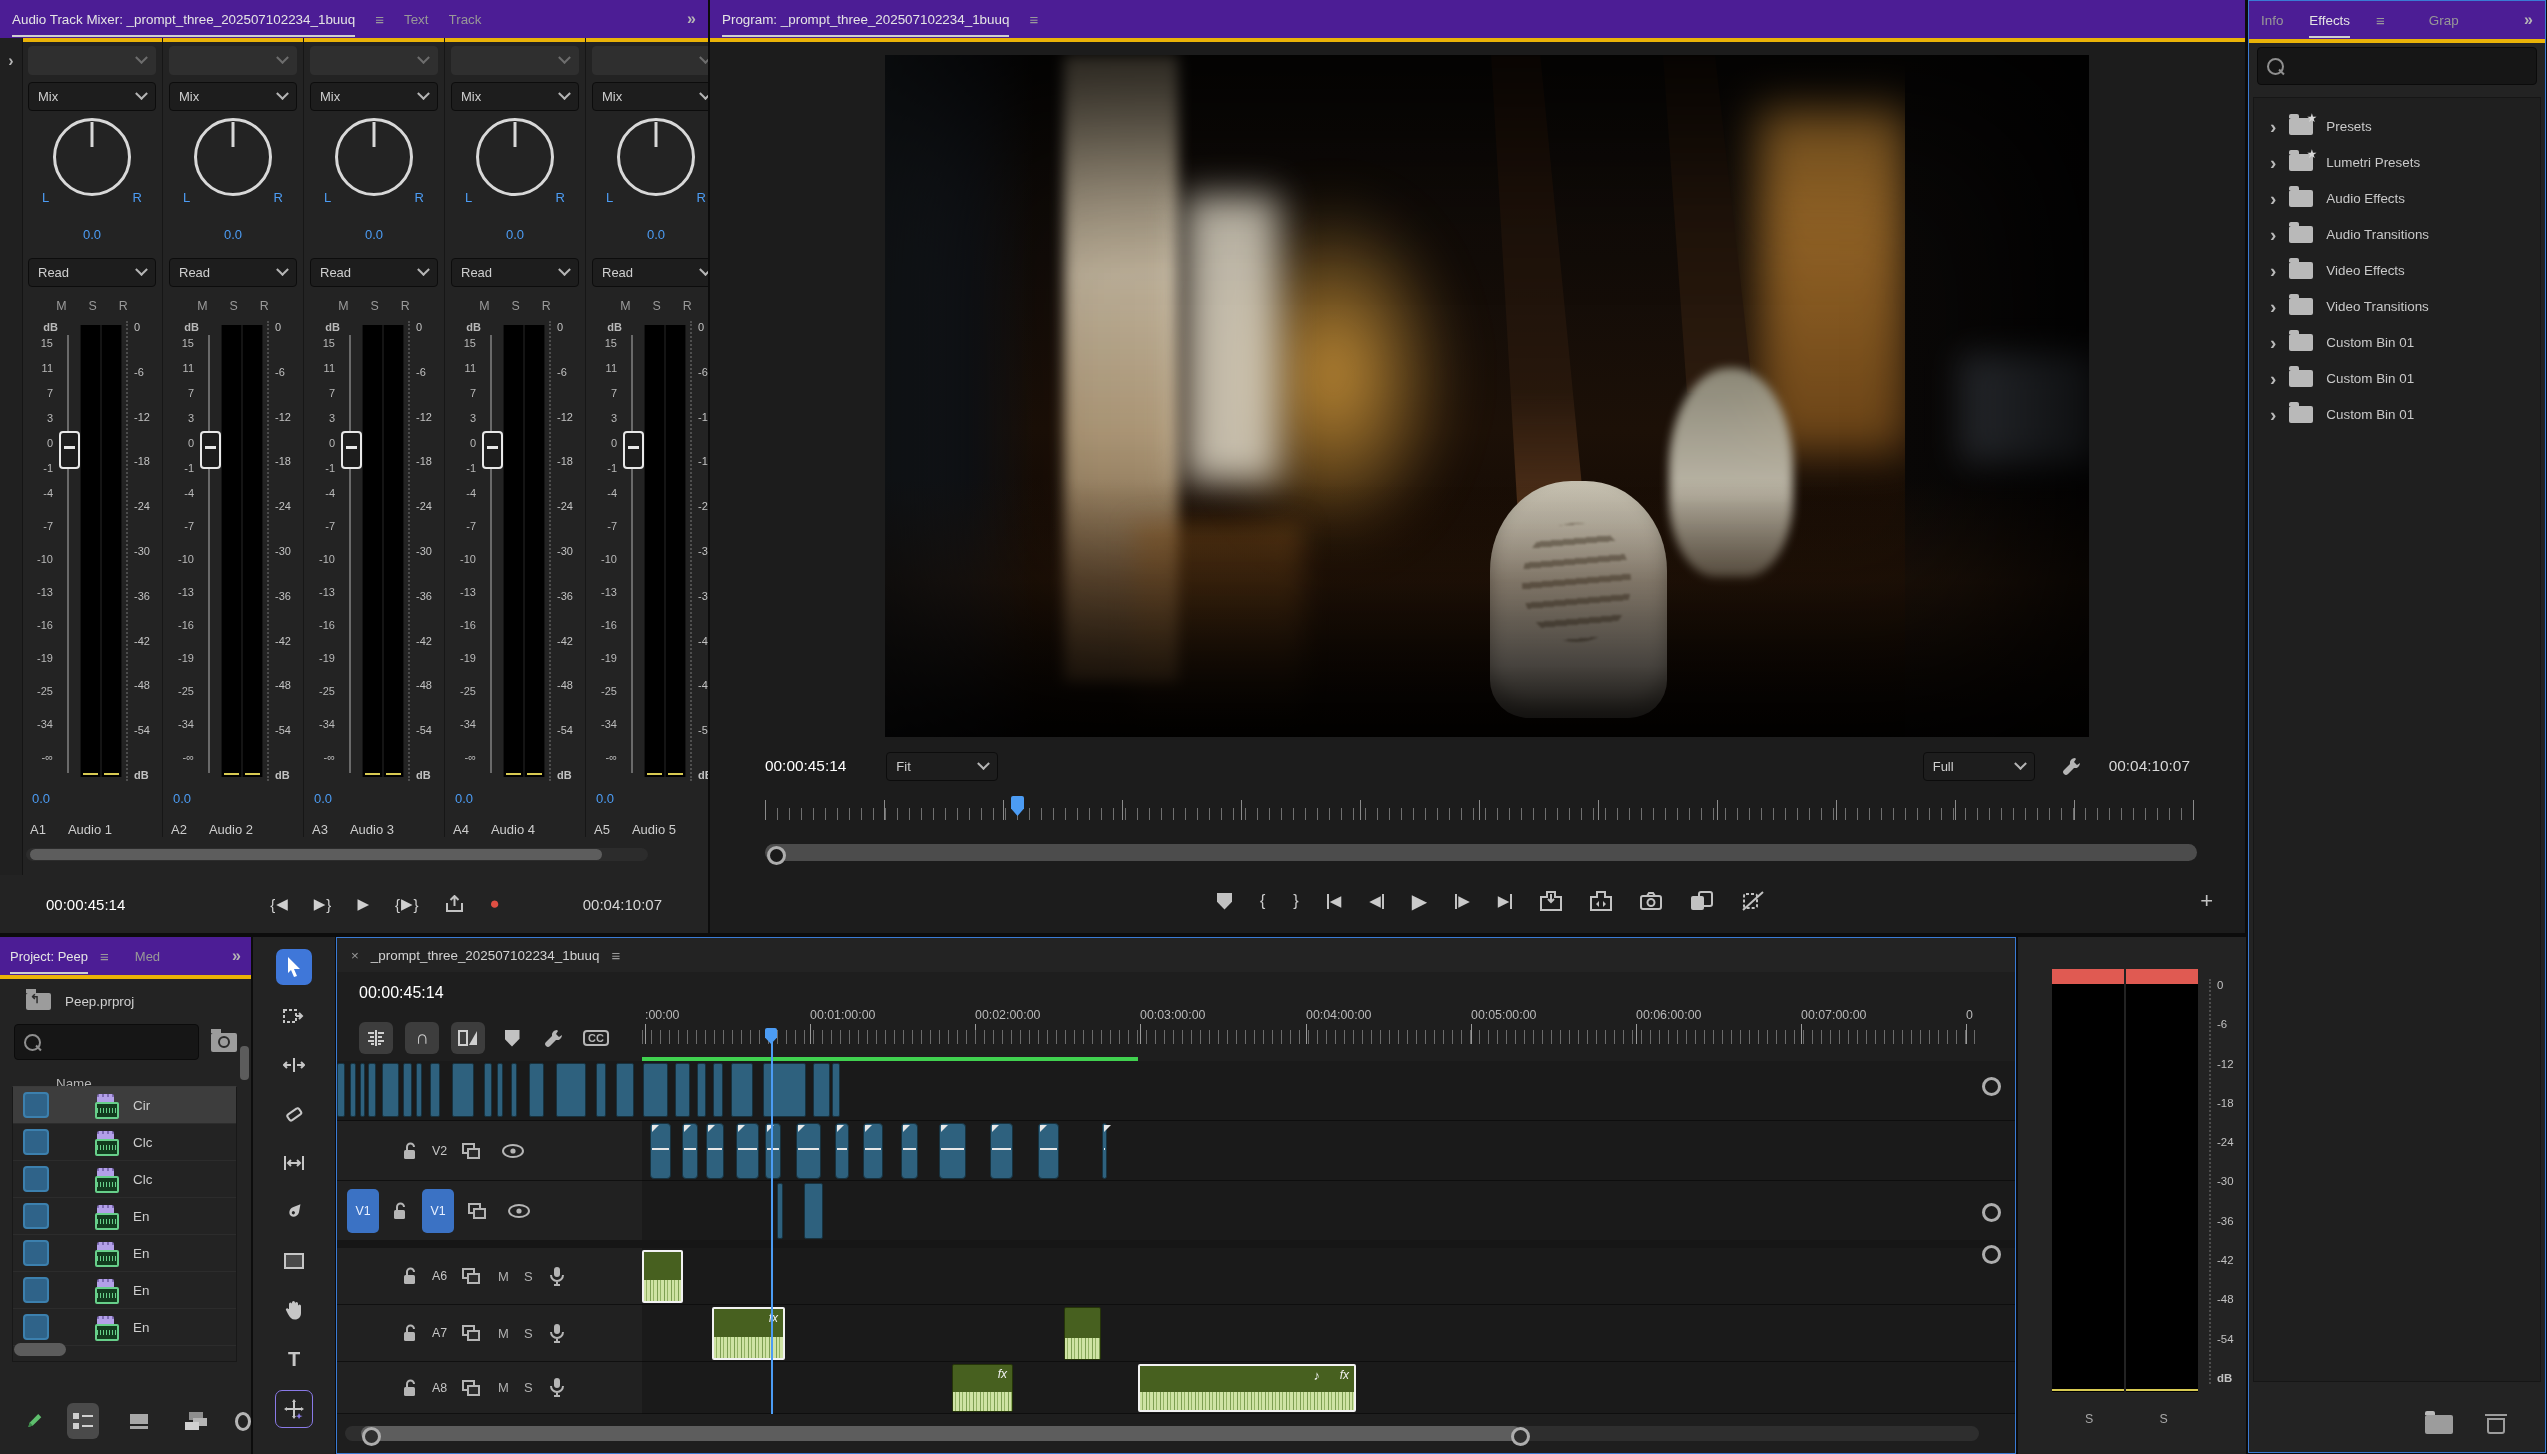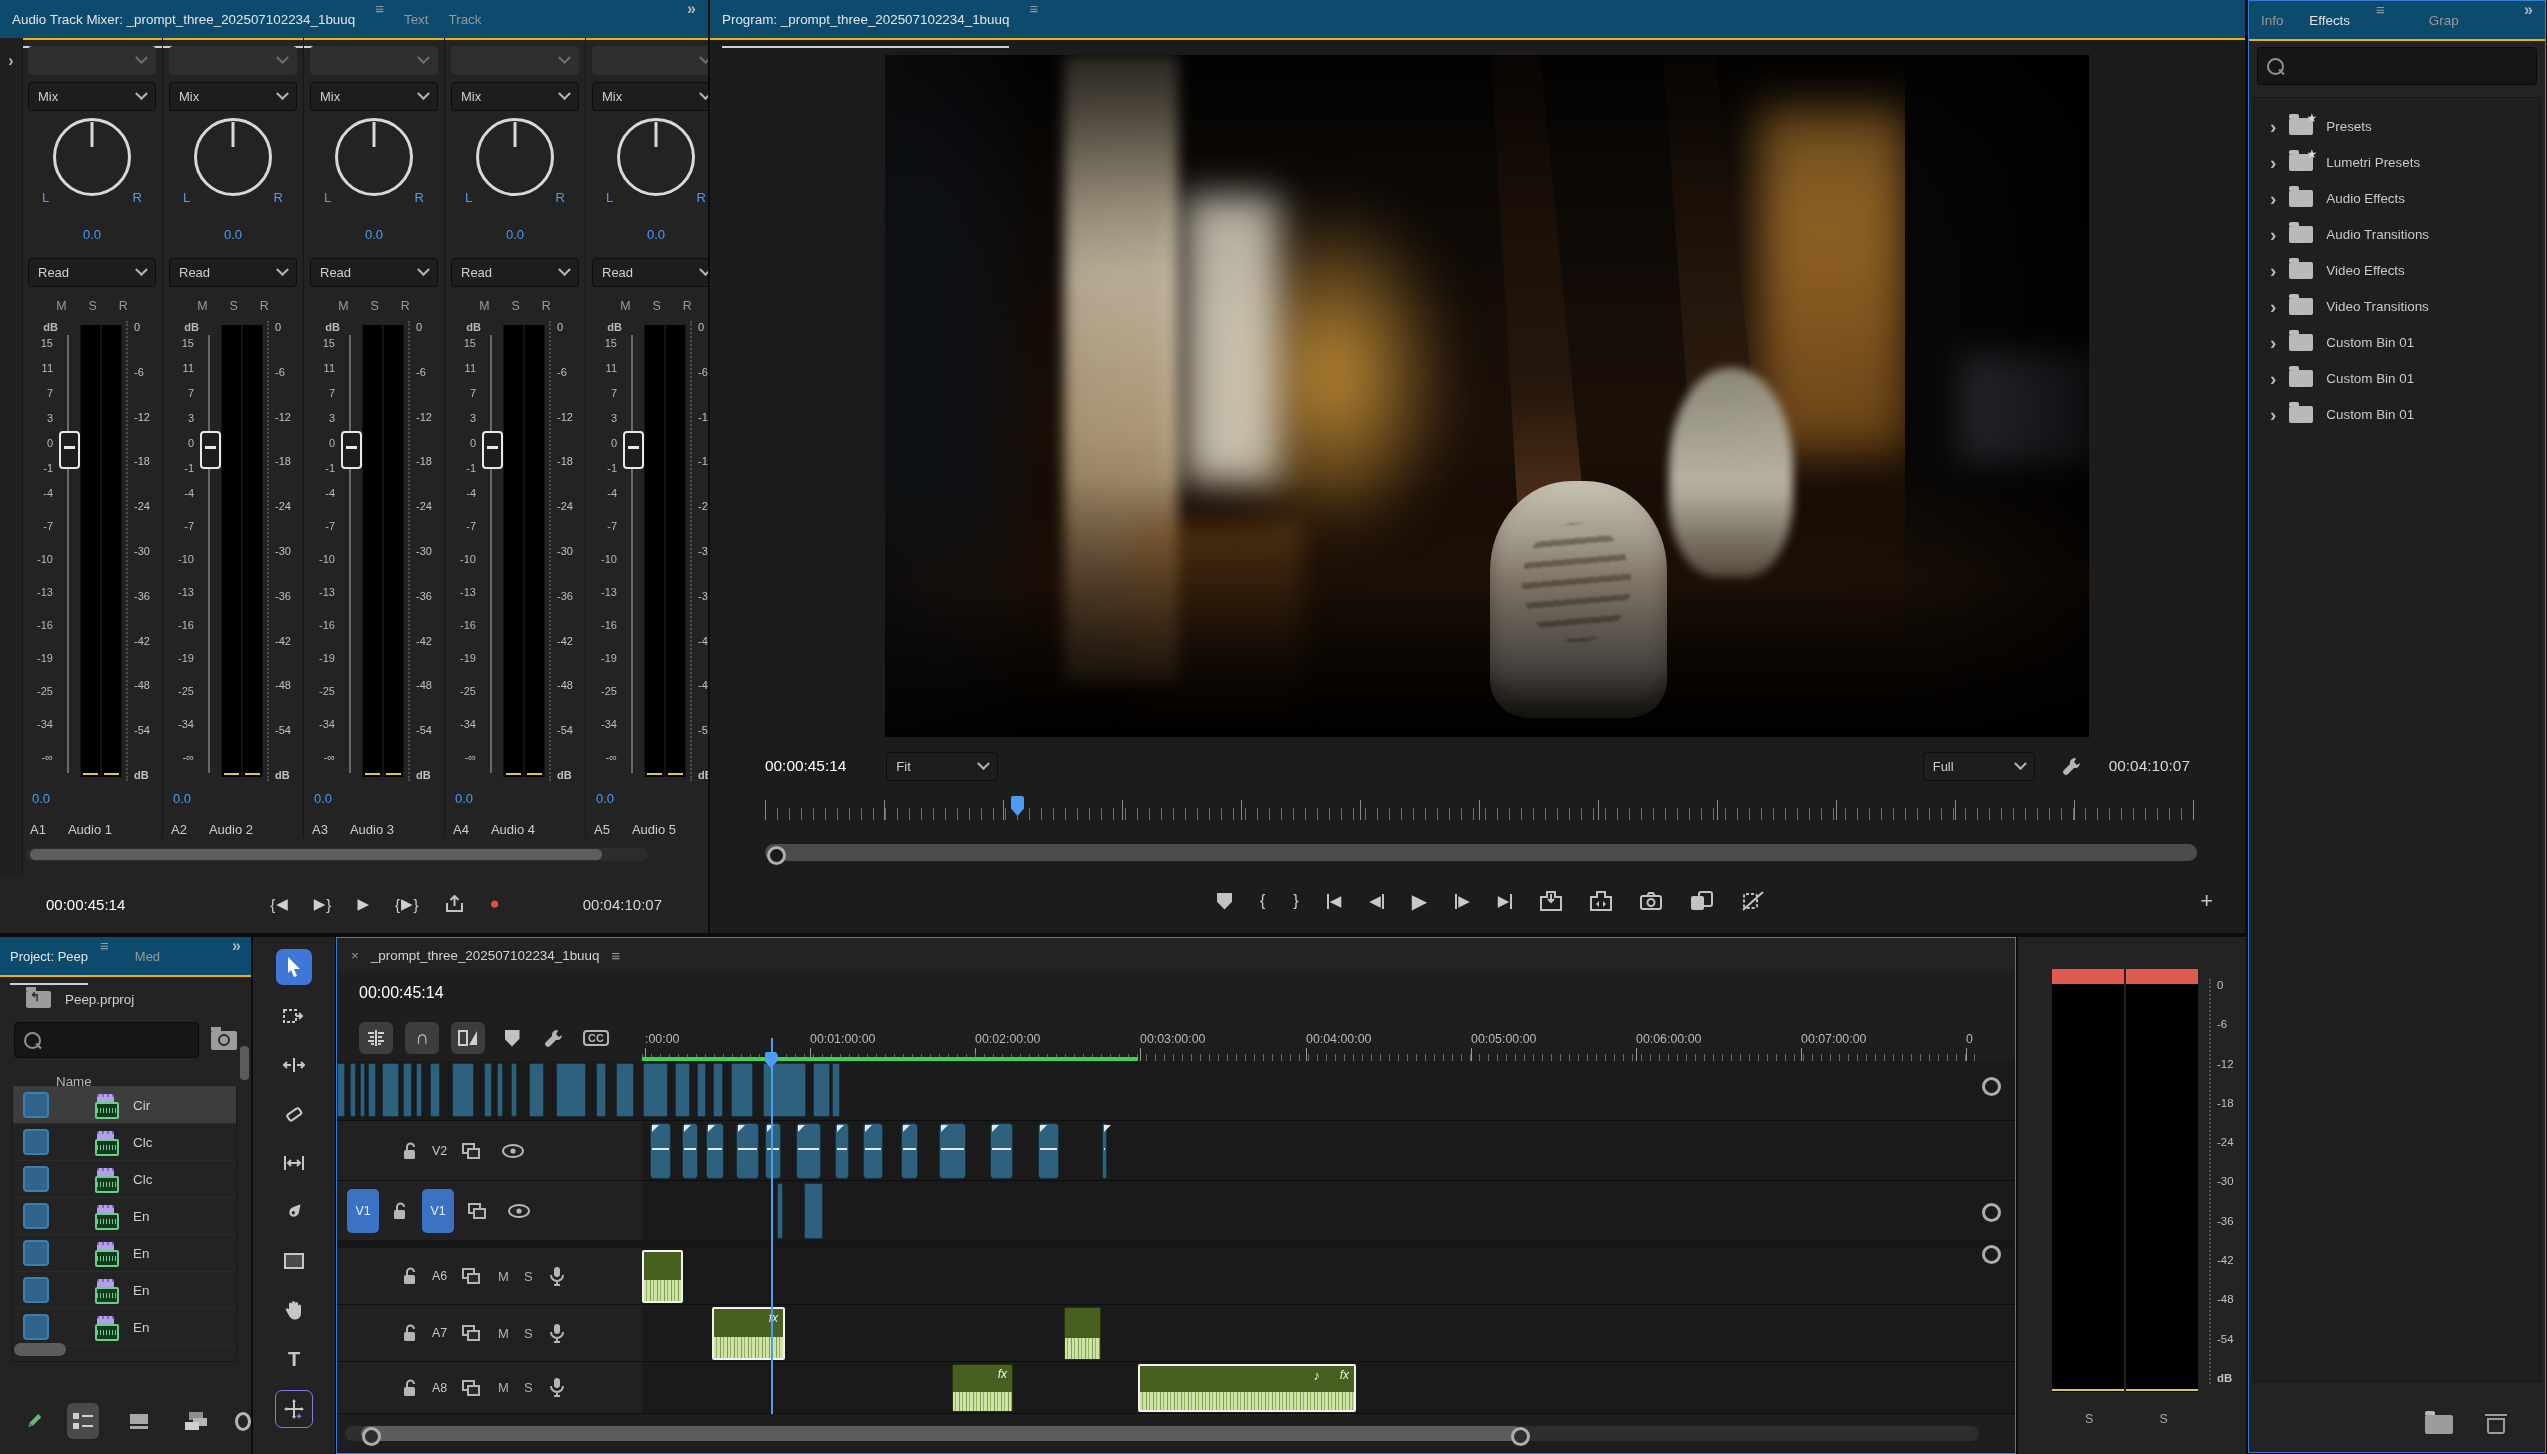--- a/index.html
+++ b/index.html
@@ -1,21 +1,21 @@
 <!DOCTYPE html>
 <html><head>
 <meta charset="utf-8">
 <style>
   html,body{margin:0;padding:0;background:#0a0a0a}
   .screen{position:relative;width:2547px;height:1455px;background:#0c0c0c;overflow:hidden;
           font-family:"Liberation Sans",sans-serif;color:#c2c2c2;font-size:13px}
   .panel{position:absolute;background:#232323;overflow:hidden}
   
-  .tabs{height:38px;display:flex;padding:0 12px;gap:20px;background:#0c4a6e;
-        border-bottom:2px solid #eab308;font-size:13.4px;color:#989898;position:relative;white-space:nowrap}
+  .tabs{height:38px;display:flex;align-items:center;padding:0 12px;gap:20px;background:#4c1d95;
+        border-bottom:4px solid #eab308;font-size:13.4px;color:#989898;position:relative;white-space:nowrap}
   .tab{position:relative;display:flex;align-items:center;gap:8px}
   .tab.active{color:#e4e4e4}
   .tab.active::after{content:"";position:absolute;left:0;right:0;bottom:-10px;height:2px;background:#cfcfcf}
   .burger{color:#9a9a9a;font-size:15px}
   .dchev{margin-left:auto;color:#b5b5b5;font-size:16px;font-weight:bold}
   .cutfade{overflow:hidden;max-width:58px}
   
   .dd{height:27px;background:#1d1d1d;border:1px solid #0c0c0c;border-radius:4px;display:flex;
       align-items:center;padding:0 9px;font-size:13px;color:#cfcfcf;gap:6px}
   .dd .chev{width:7px;height:7px;border-right:2px solid #b5b5b5;border-bottom:2px solid #b5b5b5;
@@ -153,21 +153,21 @@
   .tool.ai{border:1.5px solid #8a7ae8}
   .ttext{font-size:20px;font-weight:bold;color:#c6c6c6}
   
   #timeline{left:336px;top:937px;width:1680px;height:517px;border:1px solid #3a7bd5;background:#1e1e1e;box-sizing:border-box}
   #timeline .ttabs{height:34px;display:flex;align-items:center;gap:12px;padding:0 14px;font-size:13.4px;color:#d2d2d2;background:#232323}
   #timeline .tlc{position:absolute;left:22px;top:46px;font-size:16px}
   .ttoolbar{position:absolute;left:22px;top:82px;height:36px;display:flex;align-items:center;gap:12px}
   .tbtn{width:34px;height:32px;background:#3d3d3d;border-radius:6px;display:flex;align-items:center;justify-content:center;color:#cfcfcf}
   .tico{width:30px;height:32px;display:flex;align-items:center;justify-content:center;color:#c2c2c2}
   .ccbox{font-size:11px;border:2px solid #b5b5b5;border-radius:4px;padding:0 3px;color:#b5b5b5;font-weight:bold}
-  .rulerzone{position:absolute;left:305px;right:36px;top:92px;height:46px;overflow:hidden}
+  .rulerzone{position:absolute;left:305px;right:36px;top:68px;height:46px;overflow:hidden}
   .rlabel{position:absolute;top:2px;font-size:12.4px;color:#b9b9b9}
   .rticks{position:absolute;left:0;right:0;top:24px;height:14px;background:repeating-linear-gradient(90deg,#6a6a6a 0 1px,rgba(0,0,0,0) 1px 9px)}
   .rmajor{position:absolute;top:18px;width:1px;height:20px;background:#9a9a9a}
   .renderbar{position:absolute;top:119px;height:4px;background:#40d14f}
   .trackrow{position:absolute;left:0;right:0;display:flex}
   .thead{width:305px;flex:none;background:#212121;border-bottom:1px solid #101010;display:flex;align-items:center;gap:0;position:relative}
   .tbody{flex:1;position:relative;background:#1a1a1a;border-bottom:1px solid #0e0e0e;overflow:hidden}
   .tlabel{color:#c6c6c6;font-size:12.4px;width:30px}
   .patch{width:32px;height:44px;background:#3b72c4;border-radius:5px;color:#e8f0ff;display:flex;align-items:center;justify-content:center;font-size:12.4px}
   .hgap{width:14px;flex:none}

